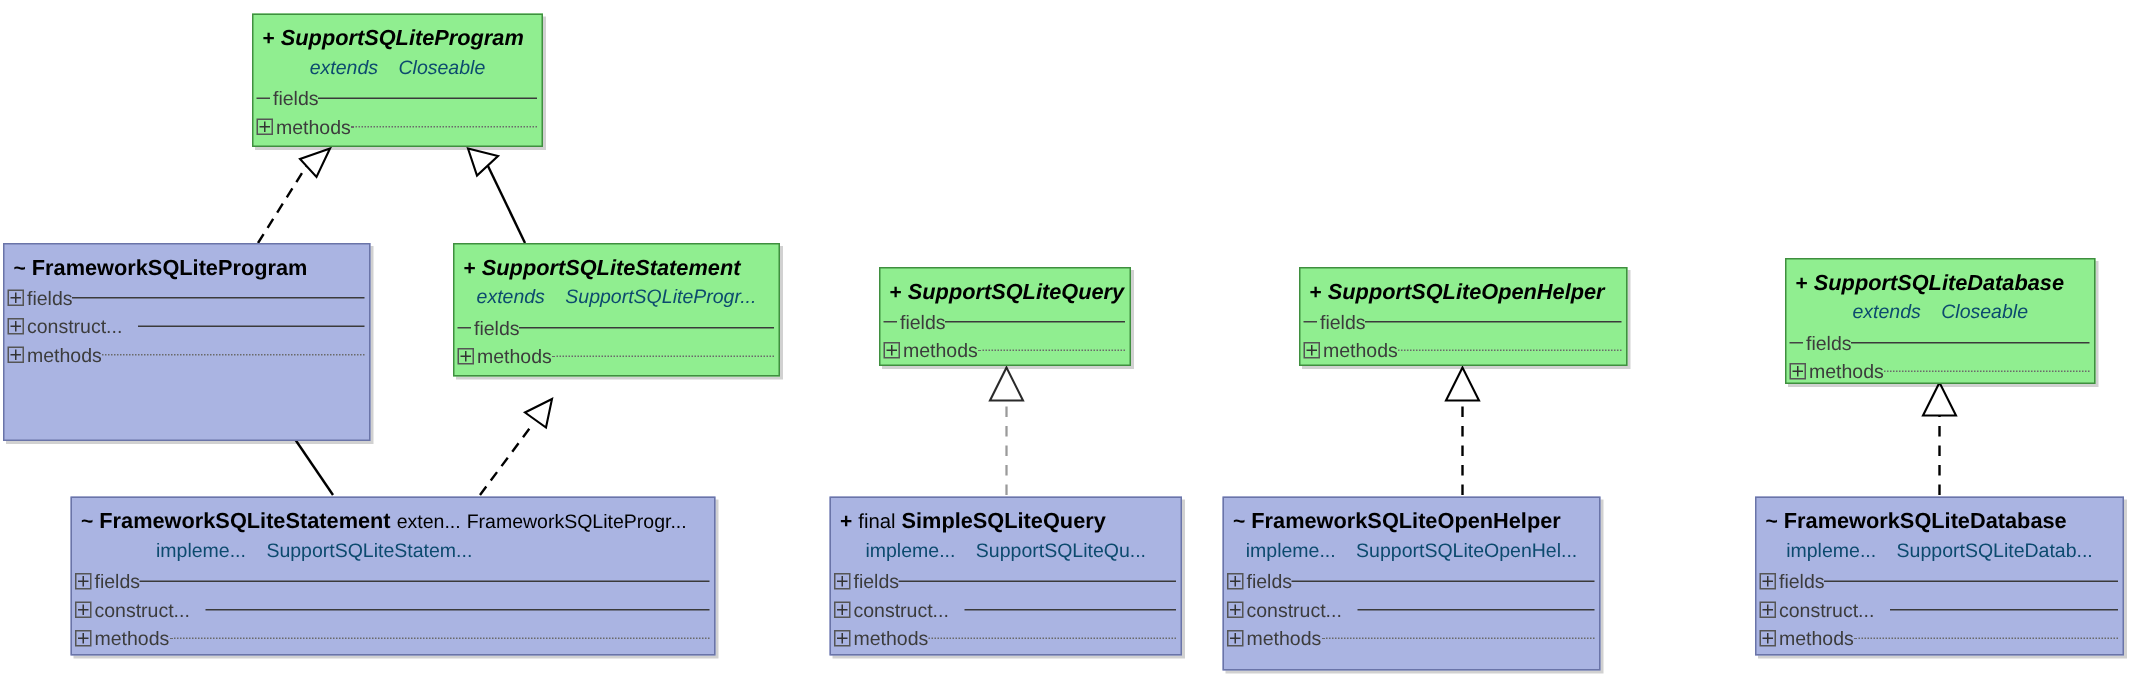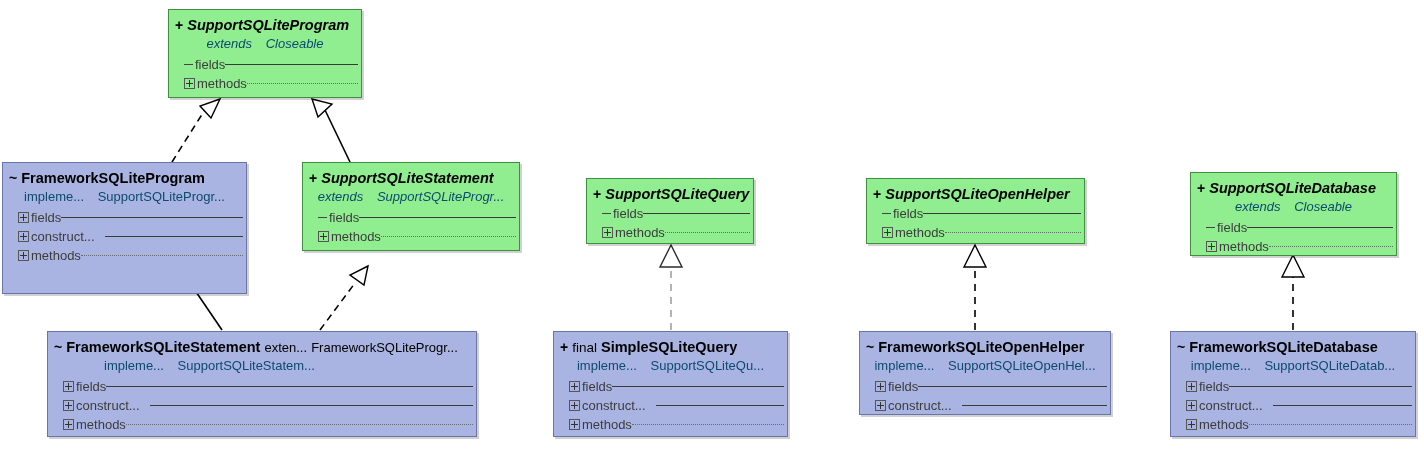--- a/index.html
+++ b/index.html
@@ -75,21 +75,21 @@
   }
   .green .sub { font-style: italic; }
   .sub .kw { margin-right: 10px; }
   .sub .val { }
 
   
   .row {
     display: flex;
     align-items: center;
     height: 19px;
-    padding: 0 1px 0 14px;
+    padding: 0 1px 0 1px;
     color: #4a4a4a;
     font-size: 13px;
   }
   .plusbox {
     flex: 0 0 auto;
     width: 9px;
     height: 9px;
     margin: 0 2px 0 1px;
     border: 1px solid #555;
     position: relative;
@@ -205,24 +205,20 @@
       <span class="rowlabel">methods</span>
       <span class="rule dotted"></span>
     </div>
   </div>
 
   <div class="uml-box blue" style="left:2px; top:162px; width:245px; height:132px;">
     <div class="hdr">
       <span class="vis">~</span>
       <span class="cname">FrameworkSQLiteProgram</span>
     </div>
-    <div class="sub">
-      <span class="kw">impleme...</span>
-      <span class="val">SupportSQLiteProgr...</span>
-    </div>
     <div class="row">
       <span class="plusbox"></span>
       <span class="rowlabel">fields</span>
       <span class="rule solid"></span>
     </div>
     <div class="row">
       <span class="plusbox"></span>
       <span class="rowlabel">construct...</span>
       <span class="rule solid gap"></span>
     </div>
@@ -357,21 +353,21 @@
       <span class="rowlabel">construct...</span>
       <span class="rule solid gap"></span>
     </div>
     <div class="row">
       <span class="plusbox"></span>
       <span class="rowlabel">methods</span>
       <span class="rule dotted"></span>
     </div>
   </div>
 
-  <div class="uml-box blue" style="left:859px; top:331px; width:252px; height:84px;">
+  <div class="uml-box blue" style="left:815px; top:331px; width:252px; height:116px;">
     <div class="hdr">
       <span class="vis">~</span>
       <span class="cname">FrameworkSQLiteOpenHelper</span>
     </div>
     <div class="sub">
       <span class="kw">impleme...</span>
       <span class="val">SupportSQLiteOpenHel...</span>
     </div>
     <div class="row">
       <span class="plusbox"></span>

